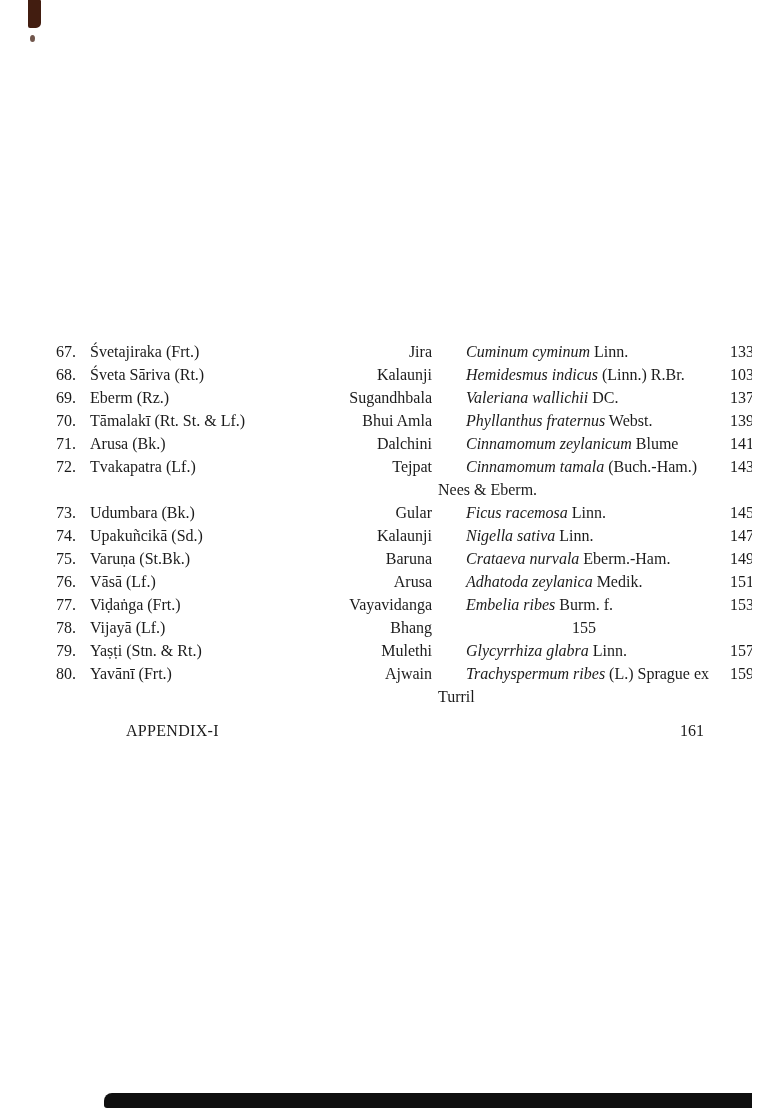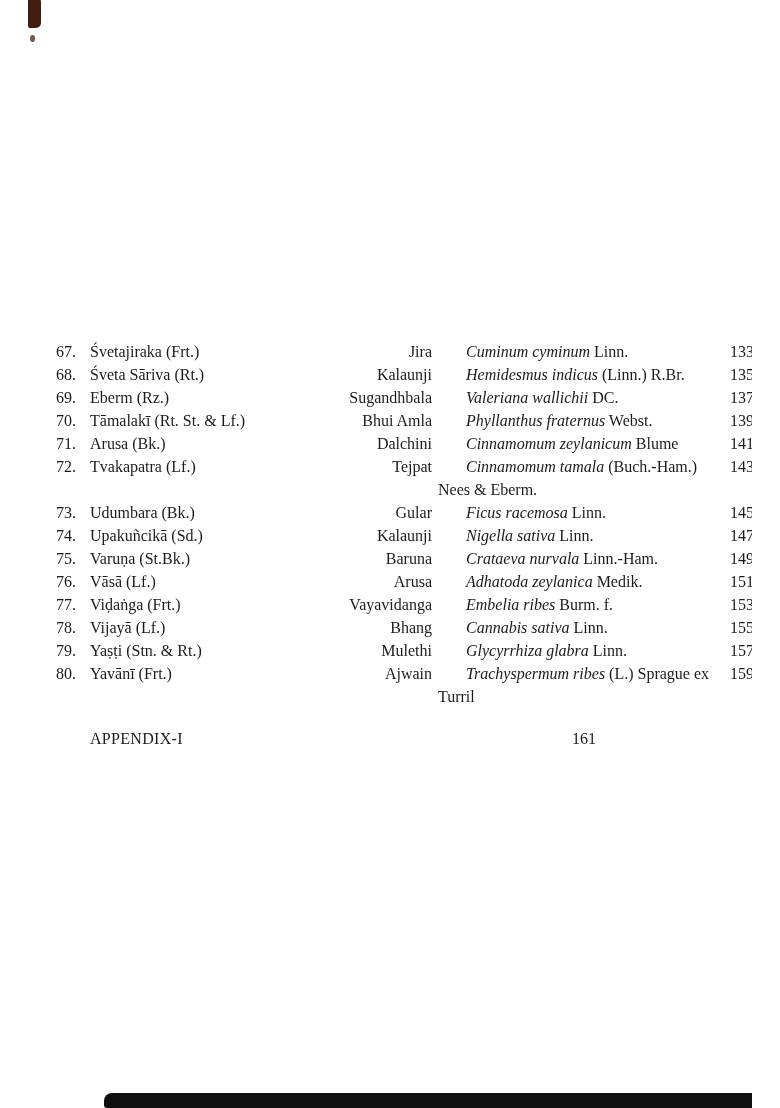--- a/index.html
+++ b/index.html
@@ -25,21 +25,21 @@
     grid-template-columns: 34px 181px 167px 292px 1fr;
     align-items: start;
     font-size: 16px;
     line-height: 23px;
   }
   .c-num { padding-right: 4px; }
   .c-name { max-width: 160px; }
   .c-common { padding-right: 6px; text-align: right; }
   .c-latin i { font-style: italic; margin-left: 28px; }
   .c-page { text-align: center; }
-  .appendix { margin-top: 19px; }
+  .appendix { margin-top: 11px; gap: 36px; }
   .appendix .c-name { max-width: none; letter-spacing: 0.3px; }
   
   .corner-mark {
     position: absolute;
     top: 0; left: 0;
     width: 13px; height: 28px;
     background: var(--corner, #421d10);
     border-radius: 0 1px 5px 2px;
   }
   .corner-speck {
@@ -74,21 +74,21 @@
       <span class="c-common">Jira</span>
       <span class="c-latin"><i>Cuminum cyminum</i><span> Linn.</span></span>
       <span class="c-page">133</span>
     </div>
 
     <div class="row">
       <span class="c-num">68.</span>
       <span class="c-name">Śveta Sāriva (Rt.)</span>
       <span class="c-common">Kalaunji</span>
       <span class="c-latin"><i>Hemidesmus indicus</i><span> (Linn.) R.Br.</span></span>
-      <span class="c-page">135</span>
+      <span class="c-page">103</span>
     </div>
 
     <div class="row">
       <span class="c-num">69.</span>
       <span class="c-name">Eberm (Rz.)</span>
       <span class="c-common">Sugandhbala</span>
       <span class="c-latin"><i>Valeriana wallichii</i><span> DC.</span></span>
       <span class="c-page">137</span>
     </div>
 
@@ -129,21 +129,21 @@
       <span class="c-name">Upakuñcikā (Sd.)</span>
       <span class="c-common">Kalaunji</span>
       <span class="c-latin"><i>Nigella sativa</i><span> Linn.</span></span>
       <span class="c-page">147</span>
     </div>
 
     <div class="row">
       <span class="c-num">75.</span>
       <span class="c-name">Varuṇa (St.Bk.)</span>
       <span class="c-common">Baruna</span>
-      <span class="c-latin"><i>Crataeva nurvala</i><span> Linn.-Ham.</span></span>
+      <span class="c-latin"><i>Crataeva nurvala</i><span> Eberm.-Ham.</span></span>
       <span class="c-page">149</span>
     </div>
 
     <div class="row">
       <span class="c-num">76.</span>
       <span class="c-name">Vāsā (Lf.)</span>
       <span class="c-common">Arusa</span>
       <span class="c-latin"><i>Adhatoda zeylanica</i><span> Medik.</span></span>
       <span class="c-page">151</span>
     </div>
@@ -153,21 +153,20 @@
       <span class="c-name">Viḍaṅga (Frt.)</span>
       <span class="c-common">Vayavidanga</span>
       <span class="c-latin"><i>Embelia ribes</i><span> Burm. f.</span></span>
       <span class="c-page">153</span>
     </div>
 
     <div class="row">
       <span class="c-num">78.</span>
       <span class="c-name">Vijayā (Lf.)</span>
       <span class="c-common">Bhang</span>
-      <span class="c-latin"><i>Cannabis sativa</i><span> Linn.</span></span>
       <span class="c-page">155</span>
     </div>
 
     <div class="row">
       <span class="c-num">79.</span>
       <span class="c-name">Yaṣṭi (Stn. &amp; Rt.)</span>
       <span class="c-common">Mulethi</span>
       <span class="c-latin"><i>Glycyrrhiza glabra</i><span> Linn.</span></span>
       <span class="c-page">157</span>
     </div>

